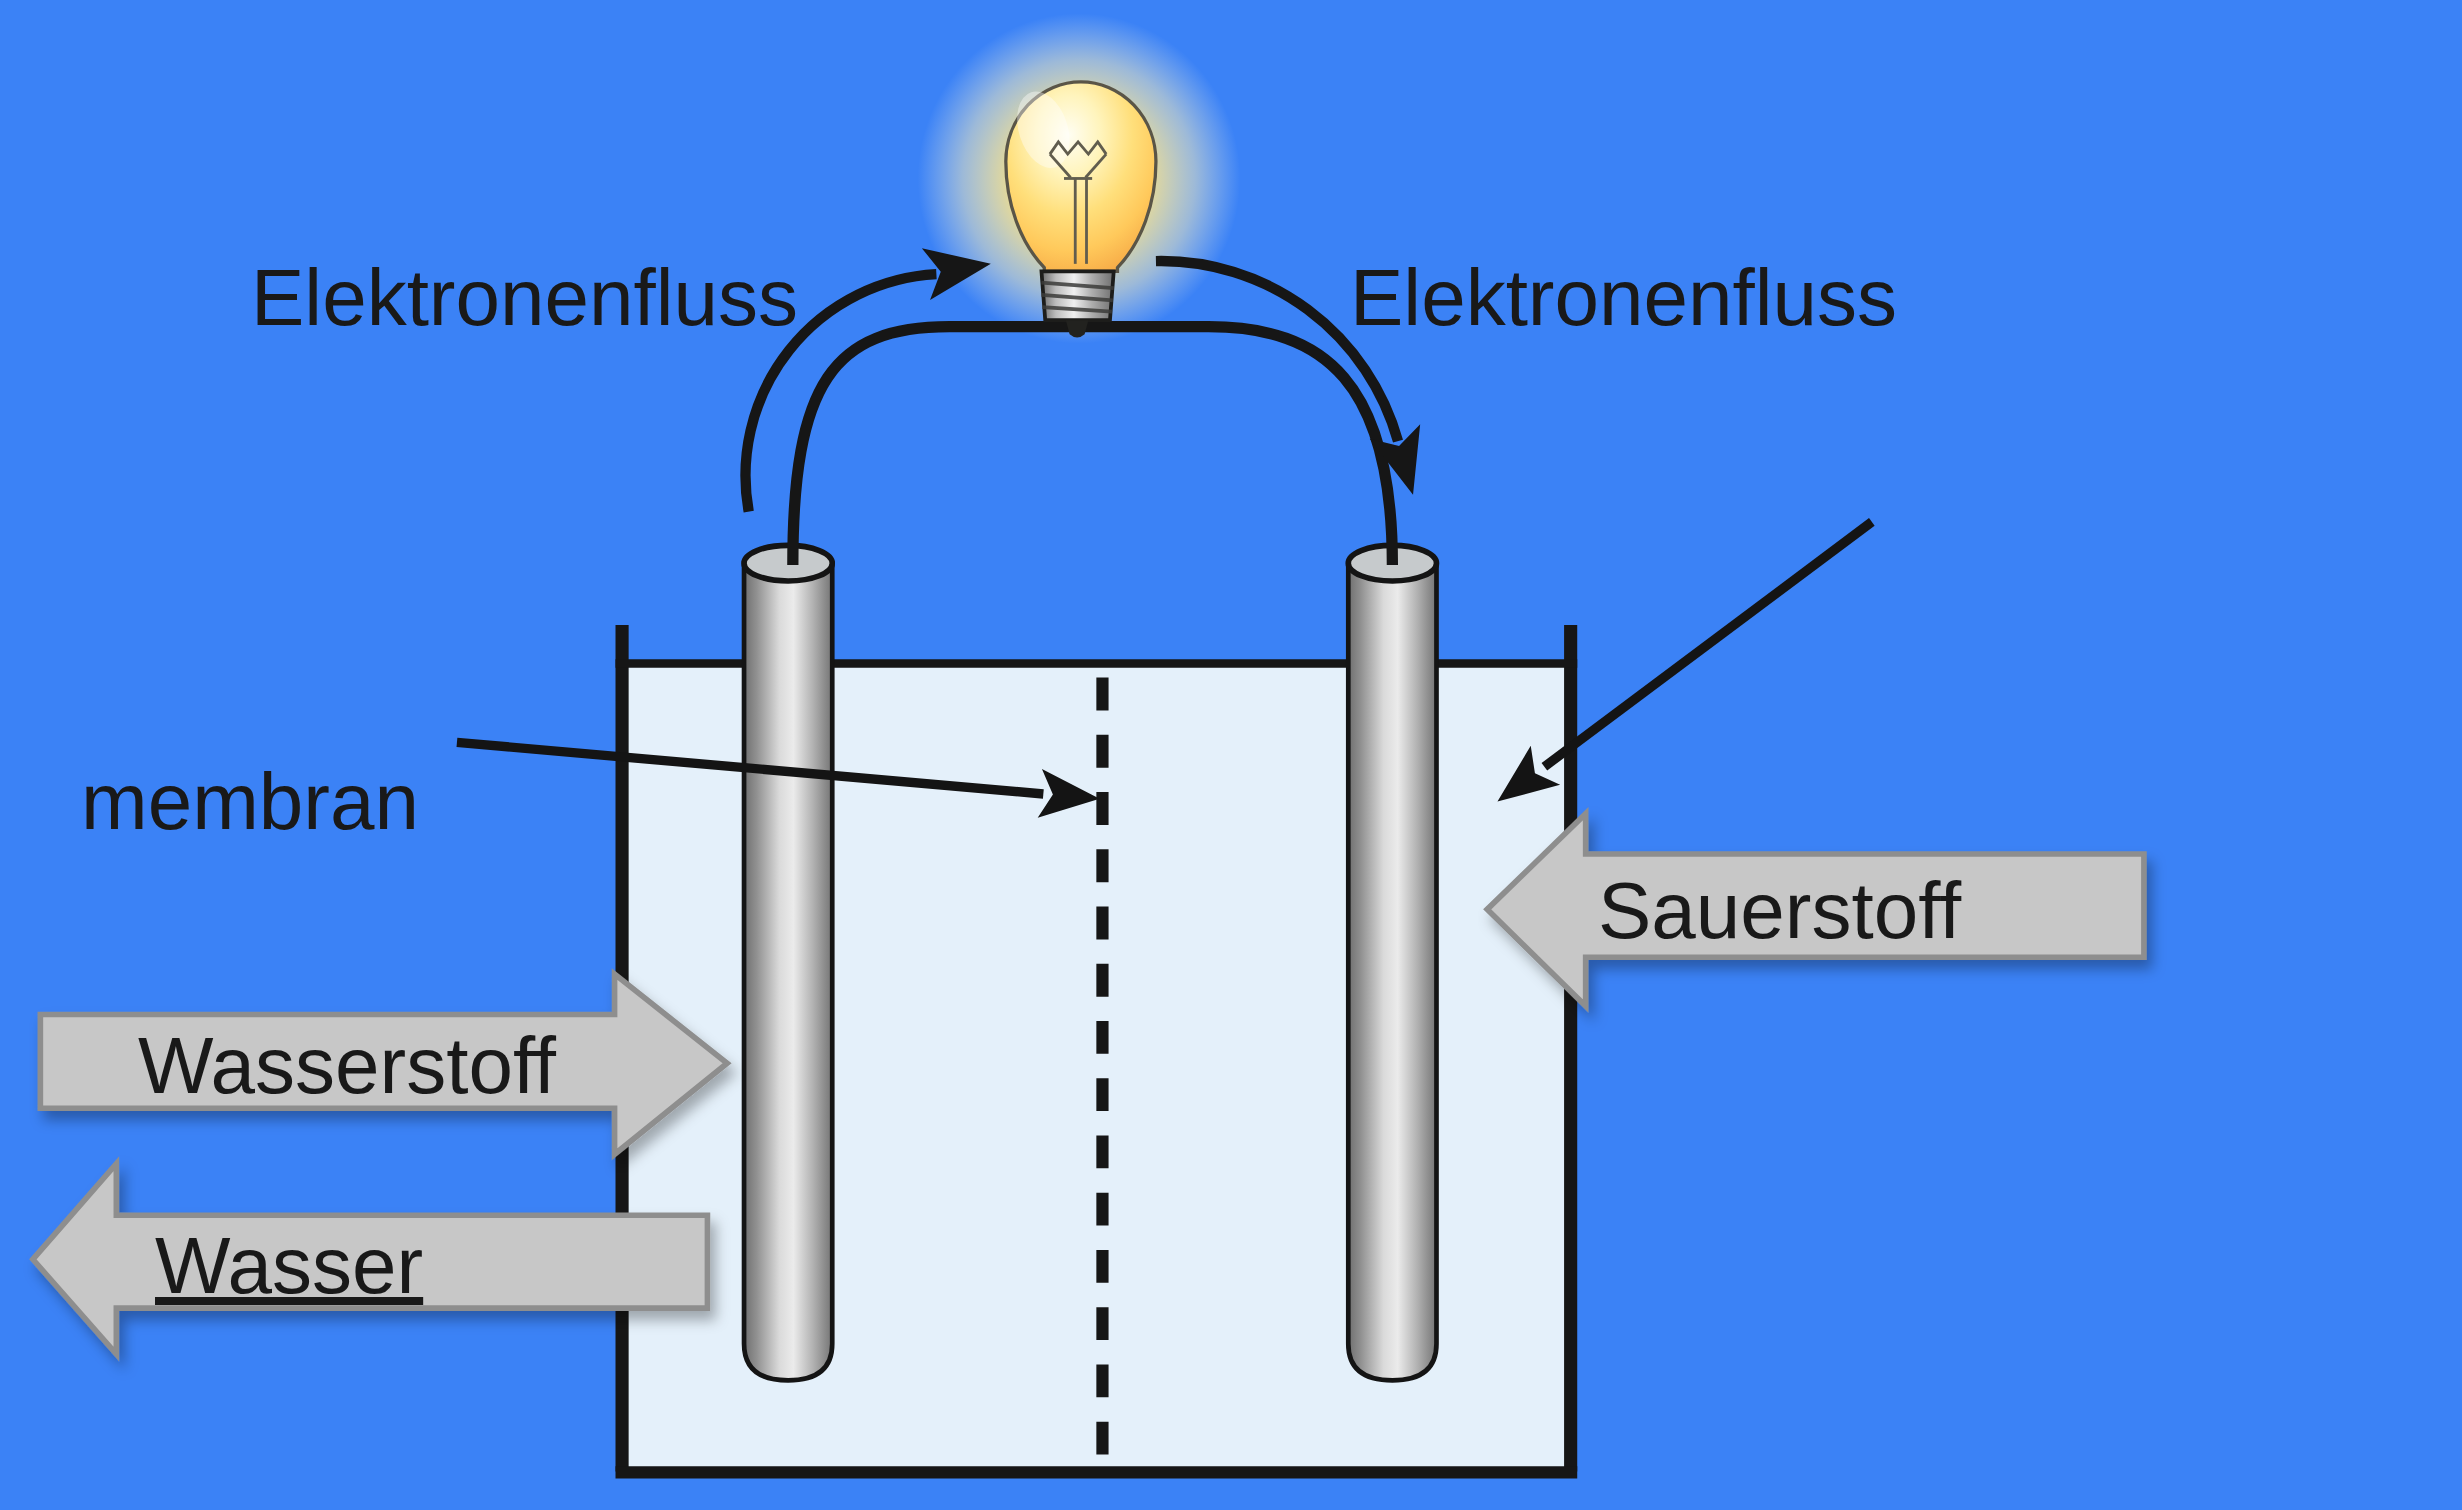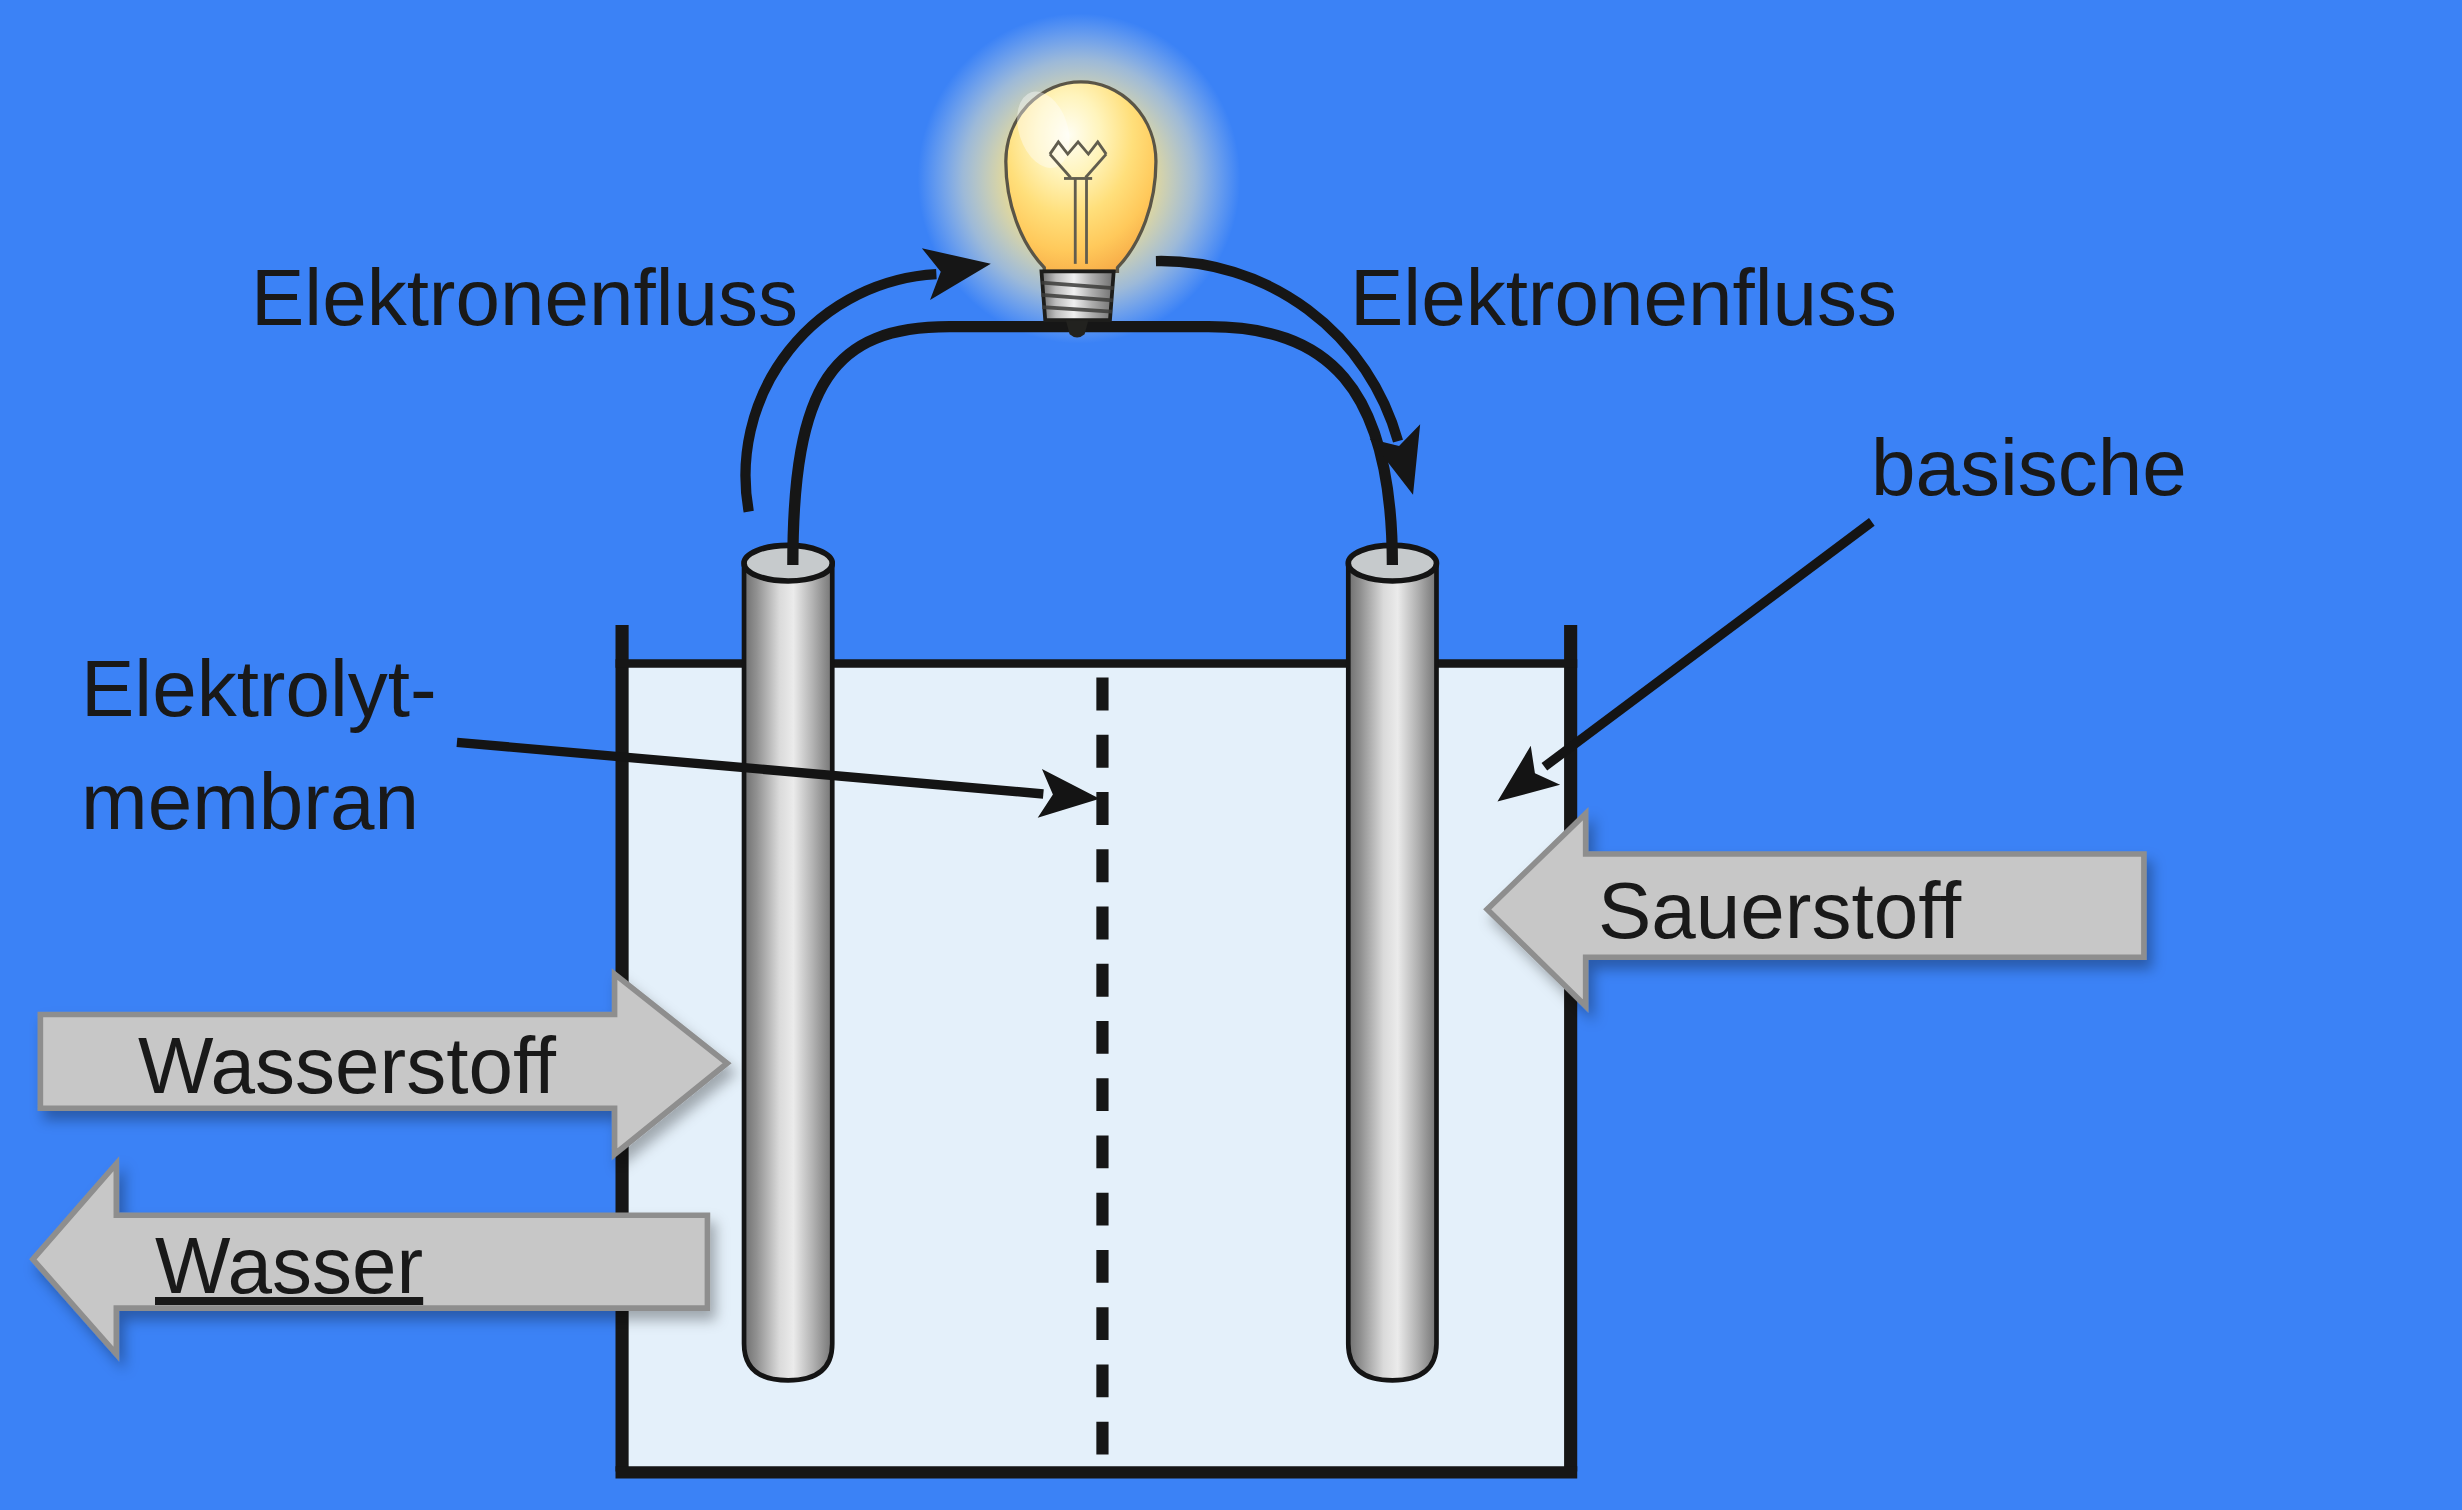--- a/index.html
+++ b/index.html
@@ -129,23 +129,21 @@
         <path d="M 1111 327 L 1185 332"></path>
       </g>
       <path d="M 1136 341 L 1160 341 L 1156 356 Q 1148 363 1140 356 Z" fill="#22221f"></path>
     </g>
   </svg>
 
   <div class="lbl" style="left:251px;  top:258px;">Elektronenfluss</div>
 
   <div class="lbl" style="left:1350px; top:258px;">Elektronenfluss</div>
 
-  <div class="lbl" style="left:1871px; top:428px;">basische</div>
 
-  <div class="lbl" style="left:81px;   top:649px;">Elektrolyt-</div>
   <div class="lbl" style="left:81px;   top:762px;">membran</div>
 
   <div class="lbl" style="left:138px;  top:1026px;text-align:right;">Wasserstoff</div>
 
   <div class="lbl" style="left:155px;  top:1226px;text-decoration:underline;">Wasser</div>
 
   <div class="lbl" style="left:1598px; top:871px;">Sauerstoff</div>
 
 </div>
 

